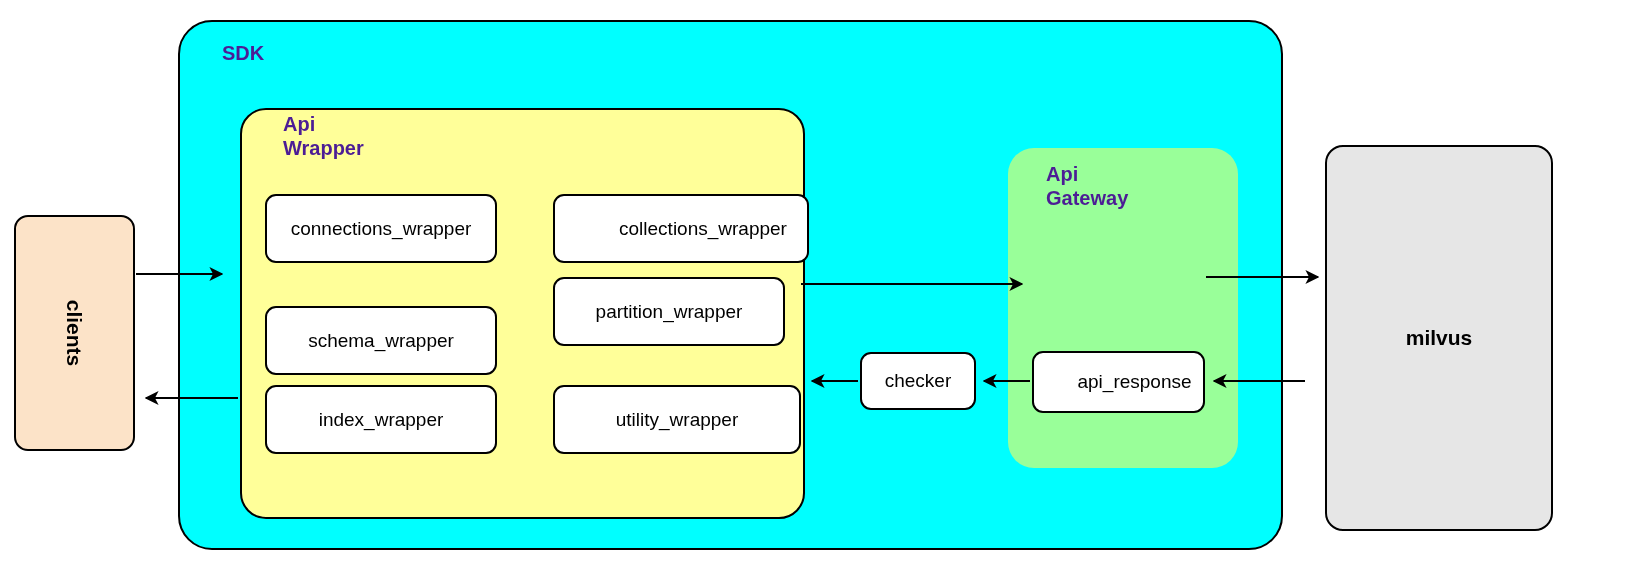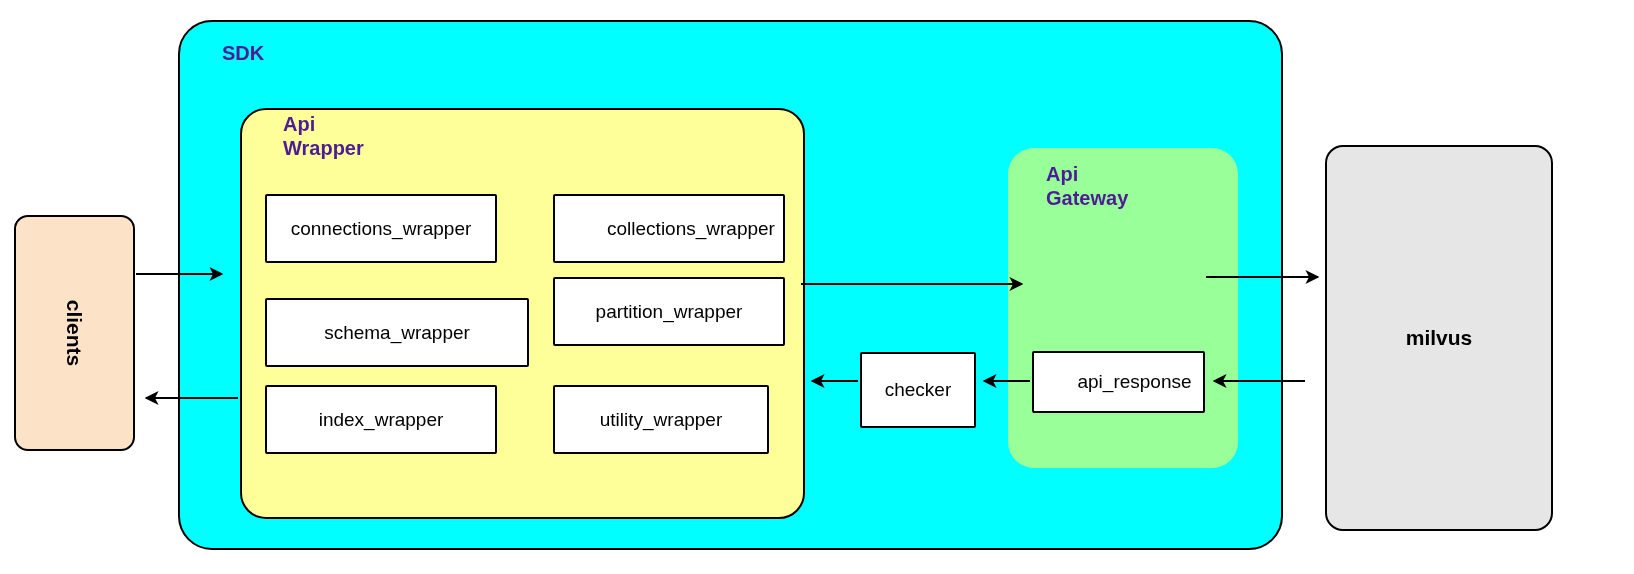--- a/index.html
+++ b/index.html
@@ -77,36 +77,36 @@
     text-align: left;
   }
   .title-sdk   { left: 222px; top: 42px; }
   .title-wrap  { left: 283px; top: 113px; width: 96px; }
   .title-gate  { left: 1046px; top: 163px; width: 90px; }
 
   
   .leaf {
     background: #ffffff;
     border: 2px solid #000000;
-    border-radius: 2px;
+    border-radius: 11px;
     font-size: 19px;
     color: #000000;
   }
 
   .w-connections { left: 265px; top: 194px; width: 232px; height: 69px; }
-  .w-collections { left: 553px; top: 194px; width: 232px; height: 69px; padding-left: 44px; }
-  .w-schema      { left: 265px; top: 298px; width: 264px; height: 69px; }
+  .w-collections { left: 553px; top: 194px; width: 256px; height: 69px; padding-left: 44px; }
+  .w-schema      { left: 265px; top: 306px; width: 232px; height: 69px; }
   .w-partition   { left: 553px; top: 277px; width: 232px; height: 69px; }
   .w-index       { left: 265px; top: 385px; width: 232px; height: 69px; }
-  .w-utility     { left: 553px; top: 385px; width: 216px; height: 69px; }
+  .w-utility     { left: 553px; top: 385px; width: 248px; height: 69px; }
 
   .g-request  { left: 1032px; top: 252px; width: 173px; height: 62px; }
   .g-response { left: 1032px; top: 351px; width: 173px; height: 62px; padding-left: 32px; }
 
-  .checker-box { left: 860px; top: 352px; width: 116px; height: 76px; }
+  .checker-box { left: 860px; top: 352px; width: 116px; height: 58px; }
 
   
   .clients-box {
     left: 14px;
     top: 215px;
     width: 121px;
     height: 236px;
     background: #fce3c8;
     border: 2px solid #000000;
     border-radius: 14px;

